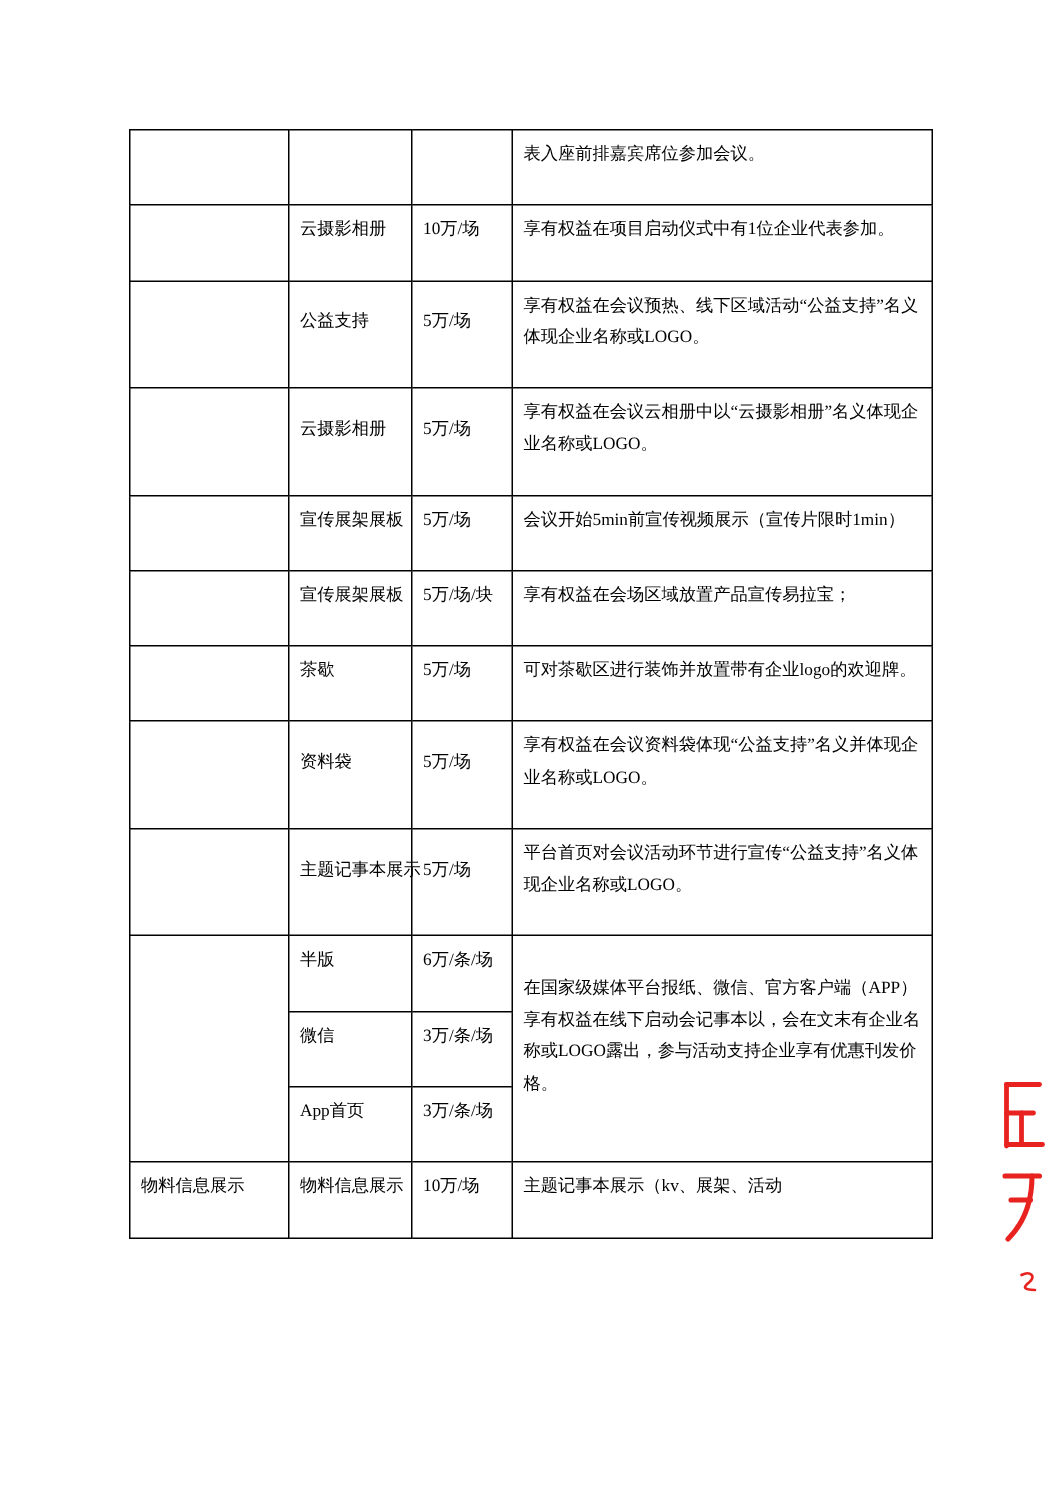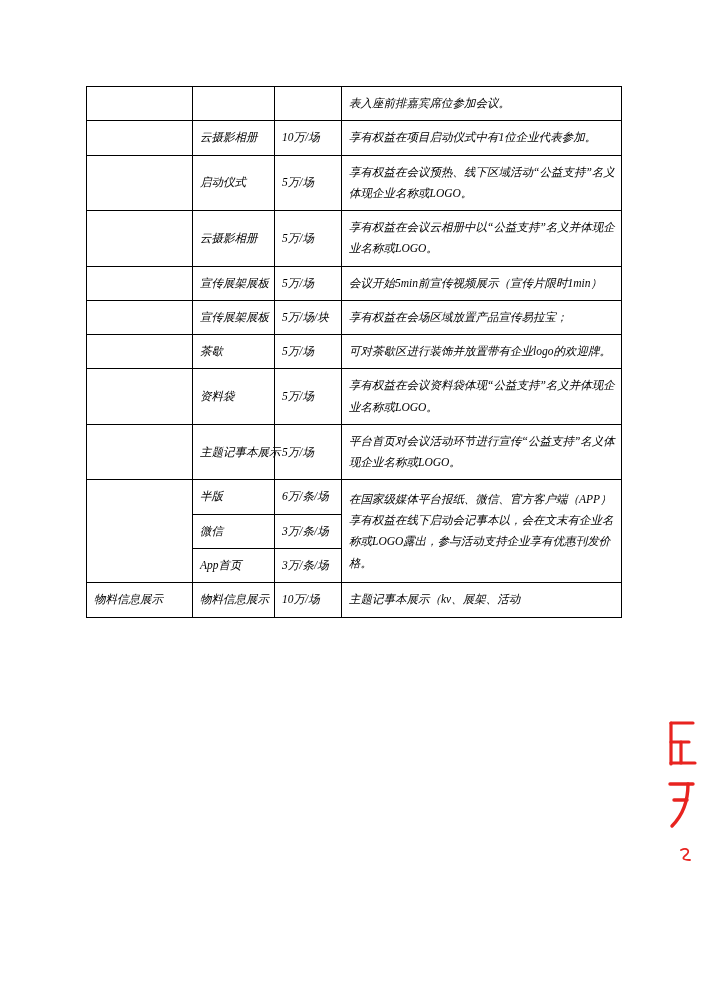--- a/index.html
+++ b/index.html
@@ -25,26 +25,25 @@
     position: absolute;
     left: 86px;
     top: 86px;
     width: 535px;
     border-collapse: collapse;
     table-layout: fixed;
   }
   .doc-table td {
     border: 1px solid #000000;
     vertical-align: middle;
-    padding: 6px 6px 6px 7px;
+    padding: 6px 6px 22px 7px;
     font-size: 11.5px;
     line-height: 1.85;
     color: #000000;
     font-family: "Liberation Serif", "DejaVu Serif", serif;
-    font-style: italic;
   }
   .col-a { width: 106px; }
   .col-b { width: 82px; }
   .col-c { width: 67px; }
   .col-d { width: 280px; }
 
   td.cell-a, td.cell-b, td.cell-c {
     white-space: nowrap;
   }
   td.cell-d {
@@ -101,30 +100,30 @@
 
       <tr>
         <td class="cell-a empty-cell"></td>
         <td class="cell-b">云摄影相册</td>
         <td class="cell-c">10万/场</td>
         <td class="cell-d">享有权益在项目启动仪式中有1位企业代表参加。</td>
       </tr>
 
       <tr>
         <td class="cell-a empty-cell"></td>
-        <td class="cell-b">启动仪式</td>
+        <td class="cell-b">公益支持</td>
         <td class="cell-c">5万/场</td>
         <td class="cell-d">享有权益在会议预热、线下区域活动“公益支持”名义体现企业名称或LOGO。</td>
       </tr>
 
       <tr>
         <td class="cell-a empty-cell"></td>
         <td class="cell-b">云摄影相册</td>
         <td class="cell-c">5万/场</td>
-        <td class="cell-d">享有权益在会议云相册中以“公益支持”名义并体现企业名称或LOGO。</td>
+        <td class="cell-d">享有权益在会议云相册中以“云摄影相册”名义体现企业名称或LOGO。</td>
       </tr>
 
       <tr>
         <td class="cell-a empty-cell"></td>
         <td class="cell-b">宣传展架展板</td>
         <td class="cell-c">5万/场</td>
         <td class="cell-d">会议开始5min前宣传视频展示（宣传片限时1min）</td>
       </tr>
 
       <tr>

